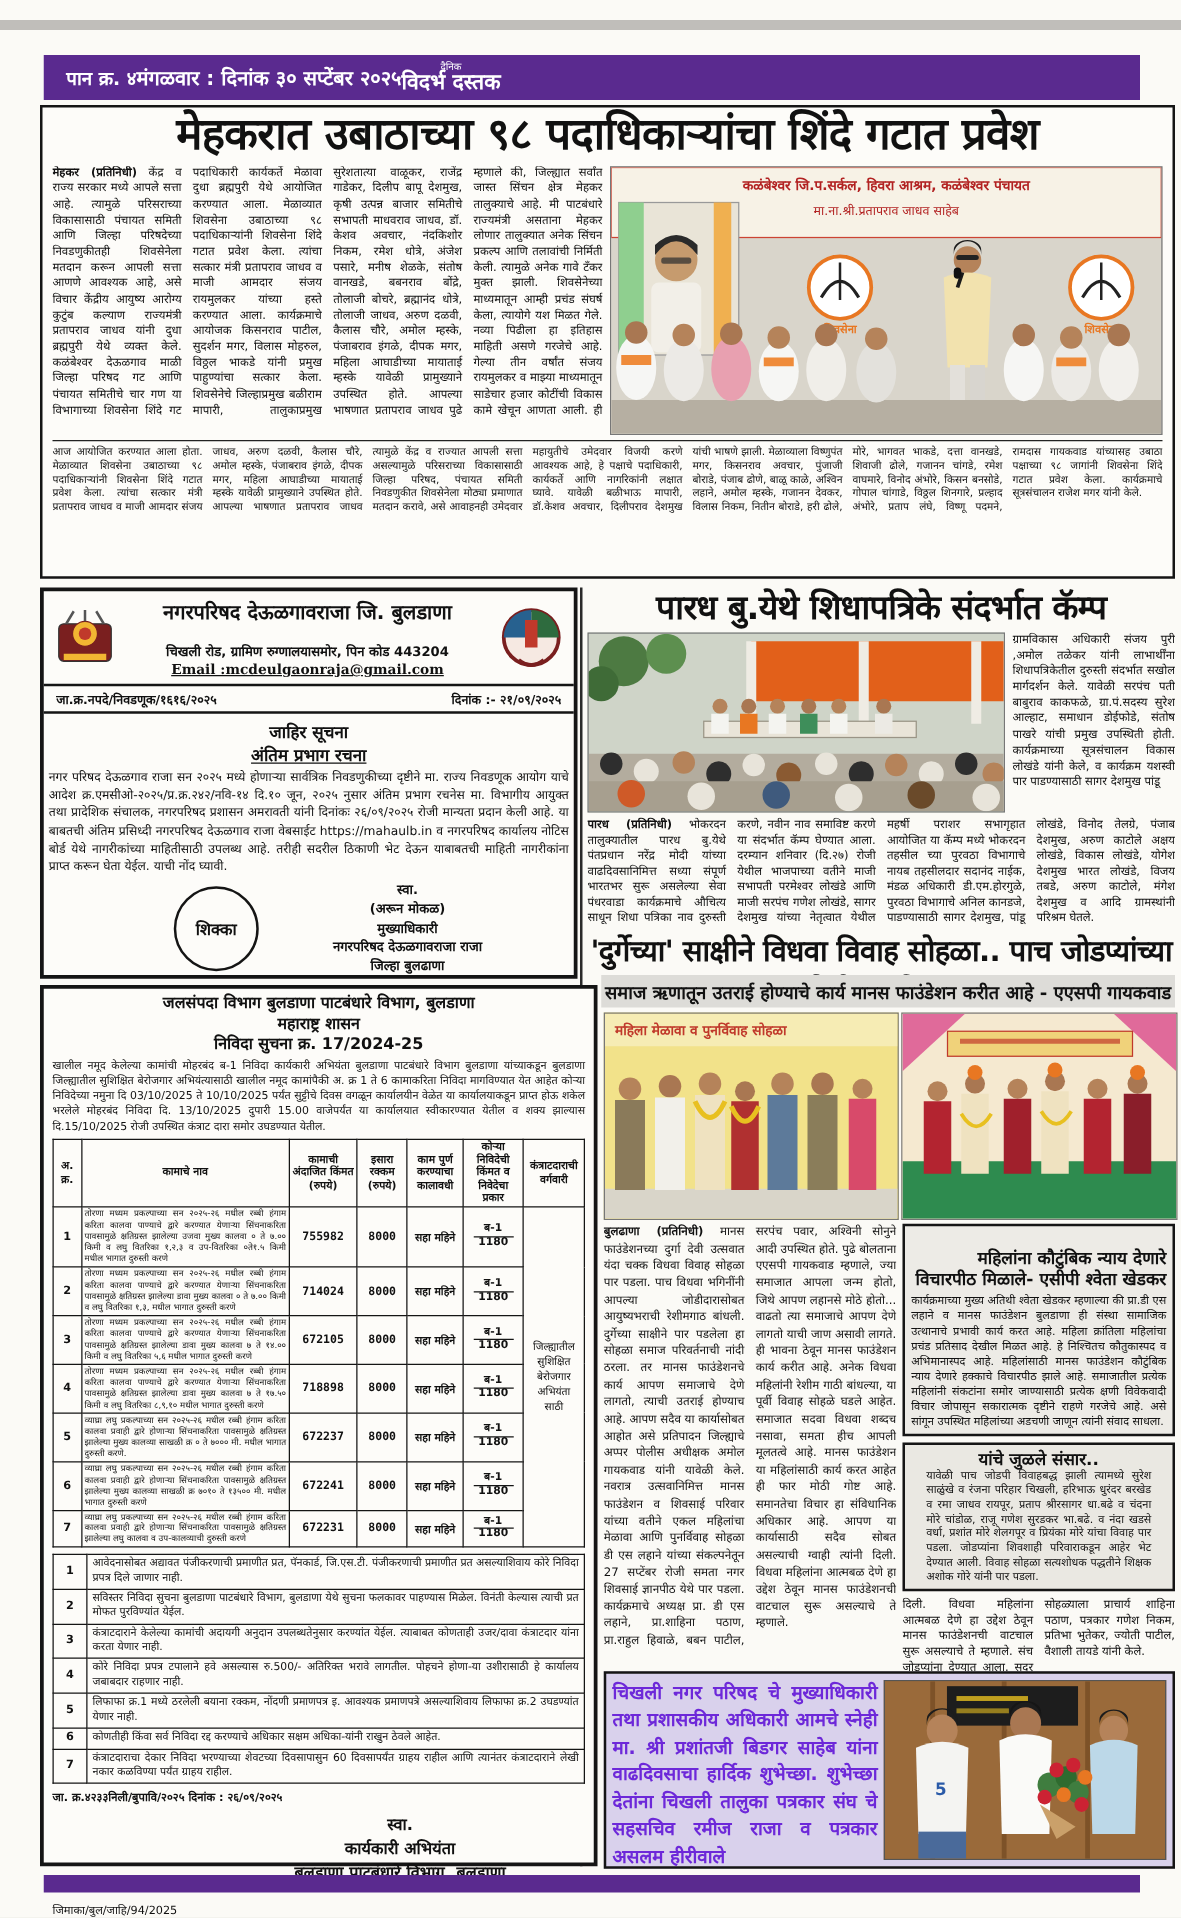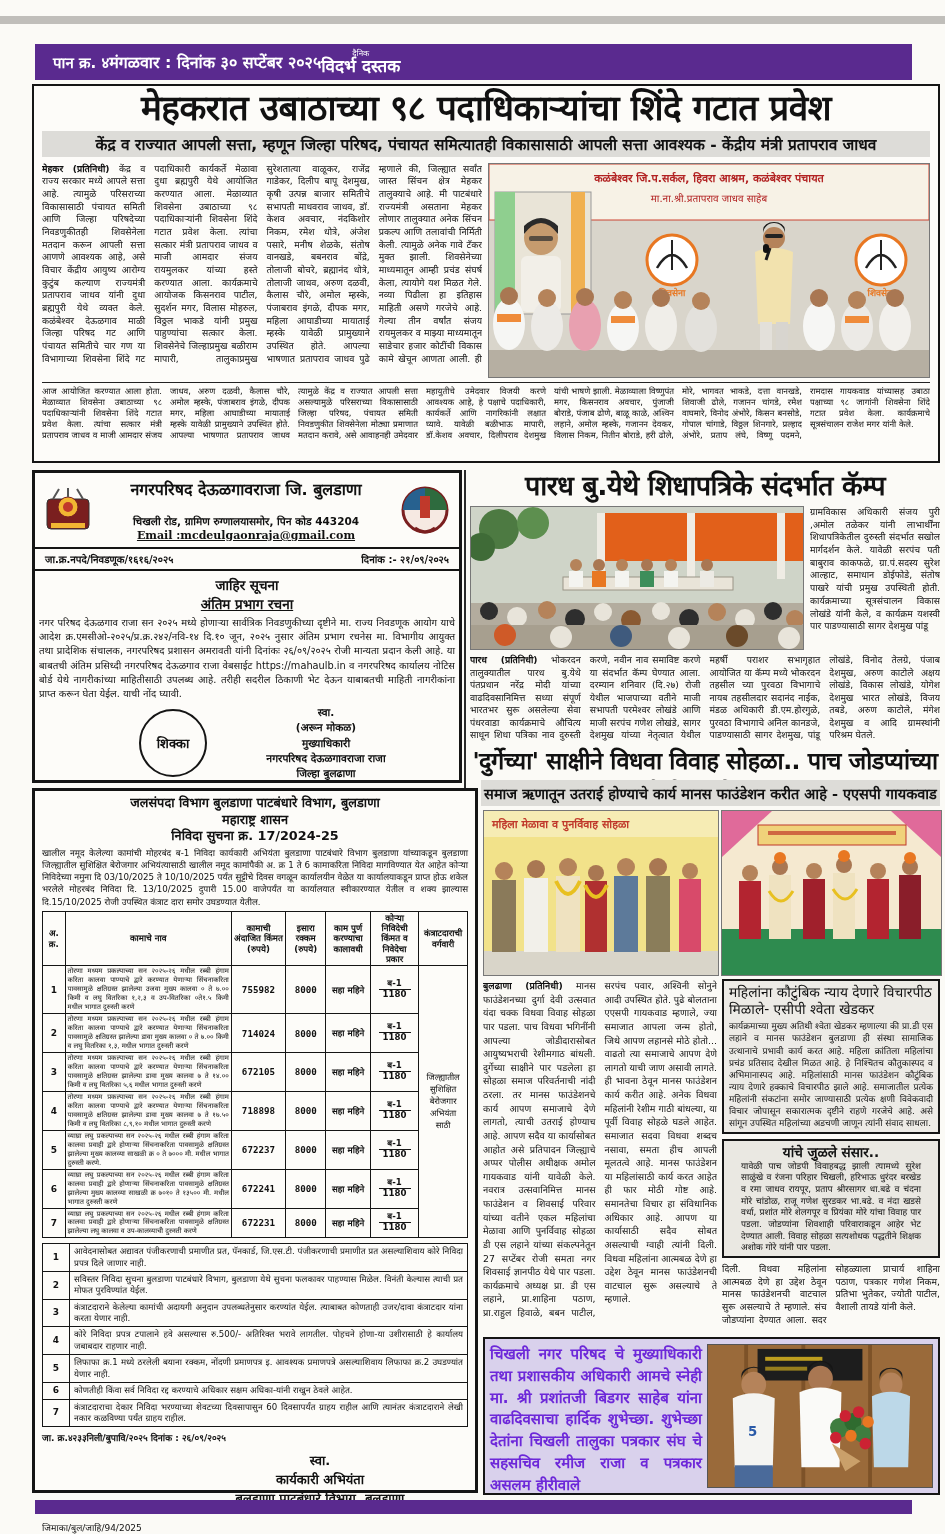--- a/index.html
+++ b/index.html
@@ -52,21 +52,21 @@
   
   .wed-headline{position:absolute;left:470px;top:744px;width:470px;font-size:23.5px;font-weight:bold;text-align:center;letter-spacing:-.5px;}
   .wed-subhead{position:absolute;left:481px;top:780px;width:459px;background:#dddcd8;font-size:14.5px;font-weight:bold;
                text-align:center;padding:3px 2px;box-sizing:border-box;}
   .wed-photo1{position:absolute;left:483px;top:810px;width:234px;height:164px;border:1px solid #777;background:#f2e28a;}
   .wed-photo2{position:absolute;left:721px;top:810px;width:219px;height:164px;border:1px solid #777;background:#f5e9d0;}
   .wed-left{position:absolute;left:483px;top:979px;width:234px;height:352px;column-count:2;column-gap:9px;
             font-size:9.4px;line-height:1.45;text-align:justify;overflow:hidden;}
   .wed-right{position:absolute;left:722px;top:979px;width:218px;}
   .khedkar-box{border:2px solid #151515;background:#edebe6;padding:3px 5px;box-sizing:border-box;}
-  .khedkar-title{font-size:13.8px;font-weight:normal;text-align:left;line-height:1.25;}
+  .khedkar-title{font-size:13.8px;font-weight:bold;text-align:right;line-height:1.25;margin-top:15px;}
   .khedkar-body{font-size:8.9px;text-align:justify;line-height:1.35;margin-top:2px;}
   .sansar-box{border:2px solid #151515;background:#eae8e2;margin-top:5px;padding:2px 17px;box-sizing:border-box;}
   .sansar-title{font-size:13.5px;font-weight:bold;text-align:center;}
   .sansar-body{font-size:8.8px;text-align:justify;line-height:1.33;}
   .wed-right-cols{margin-top:5px;column-count:2;column-gap:9px;font-size:9.2px;line-height:1.38;text-align:justify;height:86px;overflow:hidden;}
   
   .bday-box{position:absolute;left:483px;top:1337px;width:457px;height:158px;border:2.5px solid #151515;background:#d9d1ec;
             display:flex;padding:5px;box-sizing:border-box;}
   .bday-text{width:212px;color:#6d28d9;font-weight:bold;font-size:15px;line-height:1.45;text-align:justify;flex:none;}
   .bday-photo{flex:1;margin-left:5px;border:1px solid #555;background:#9a6a3a;}
@@ -107,21 +107,20 @@
     <span class="mh-page">पान क्र. ४</span>
     <span class="mh-date">मंगळवार : दिनांक ३० सप्टेंबर २०२५</span>
     <span class="mh-brand">
       <span class="small">दैनिक</span>
       <span class="big">विदर्भ दस्तक</span>
     </span>
   </div>
 
   <div class="lead-box">
     <div class="lead-headline">मेहकरात उबाठाच्या ९८ पदाधिकाऱ्यांचा शिंदे गटात प्रवेश</div>
-    <div class="lead-subhead">केंद्र व राज्यात आपली सत्ता, म्हणून जिल्हा परिषद, पंचायत समित्यातही विकासासाठी आपली सत्ता आवश्यक - केंद्रीय मंत्री प्रतापराव जाधव</div>
     <div class="lead-content">
       <div class="lead-text">
         <b class="dl">मेहकर (प्रतिनिधी)</b>
         <span>केंद्र व राज्य सरकार मध्ये आपले सत्ता आहे. त्यामुळे परिसराच्या विकासासाठी पंचायत समिती आणि जिल्हा परिषदेच्या निवडणुकीतही शिवसेनेला मतदान करून आपली सत्ता आणणे आवश्यक आहे, असे विचार केंद्रीय आयुष्य आरोग्य कुटुंब कल्याण राज्यमंत्री प्रतापराव जाधव यांनी दुधा ब्रह्मपुरी येथे व्यक्त केले. कळंबेश्वर देऊळगाव माळी जिल्हा परिषद गट आणि पंचायत समितीचे चार गण या विभागाच्या शिवसेना शिंदे गट पदाधिकारी कार्यकर्ते मेळावा दुधा ब्रह्मपुरी येथे आयोजित करण्यात आला. मेळाव्यात शिवसेना उबाठाच्या ९८ पदाधिकाऱ्यांनी शिवसेना शिंदे गटात प्रवेश केला. त्यांचा सत्कार मंत्री प्रतापराव जाधव व माजी आमदार संजय रायमुलकर यांच्या हस्ते करण्यात आला. कार्यक्रमाचे आयोजक किसनराव पाटील, सुदर्शन मगर, विलास मोहरुल, विठ्ठल भाकडे यांनी प्रमुख पाहुण्यांचा सत्कार केला. शिवसेनेचे जिल्हाप्रमुख बळीराम मापारी, तालुकाप्रमुख सुरेशतात्या वाळूकर, राजेंद्र गाडेकर, दिलीप बापू देशमुख, कृषी उत्पन्न बाजार समितीचे सभापती माधवराव जाधव, डॉ. केशव अवचार, नंदकिशोर निकम, रमेश धोत्रे, अंजेश पसारे, मनीष शेळके, संतोष वानखडे, बबनराव बोंद्रे, तोलाजी बोचरे, ब्रह्मानंद धोत्रे, तोलाजी जाधव, अरुण दळवी, कैलास चौरे, अमोल म्हस्के, पंजाबराव इंगळे, दीपक मगर, महिला आघाडीच्या मायाताई म्हस्के यावेळी प्रामुख्याने उपस्थित होते. आपल्या भाषणात प्रतापराव जाधव पुढे म्हणाले की, जिल्ह्यात सर्वांत जास्त सिंचन क्षेत्र मेहकर तालुक्याचे आहे. मी पाटबंधारे राज्यमंत्री असताना मेहकर लोणार तालुक्यात अनेक सिंचन प्रकल्प आणि तलावांची निर्मिती केली. त्यामुळे अनेक गावे टँकर मुक्त झाली. शिवसेनेच्या माध्यमातून आम्ही प्रचंड संघर्ष केला, त्यायोगे यश मिळत गेले. नव्या पिढीला हा इतिहास माहिती असणे गरजेचे आहे. गेल्या तीन वर्षांत संजय रायमुलकर व माझ्या माध्यमातून साडेचार हजार कोटींची विकास कामे खेचून आणता आली. ही सर्व कामे मोठ्या प्रमाणात मंजूर होती ही लक्षात घेतले पाहिजे. असे असल्यामुळे परिसराच्या विकासासाठी जिल्हा परिषद, पंचायत समिती निवडणुकीत शिवसेनेला मोठ्या प्रमाणात मतदान करावे, असे आवाहनही त्यांनी केले. विद्यमान आमदाराने निवडून आल्यापासून एकतरी विकास काम मेहकर मतदार संघात मंजूर करून आणले काय, असा प्रश्नही प्रतापराव जाधव यांनी केला. जनतेचे भरीव सहकार्य मिळाल्यामुळे मोठ्या प्रमाणात विकासाची कामे खेचून आणता आली, असे सांगून माजी आमदार संजय रायमुलकर म्हणाले की, पक्षाचे मुख्य नेते उपमुख्यमंत्री एकनाथ शिंदे यांच्या सक्षम नेतृत्वाखाली येत्या काळात एकनाथ शिंदे यांच्या सक्षम नेतृत्वामुळे येला सक्षम आत्मविश्वास जिल्हा परिषद, पंचायत समिती, निवडणुकीत शिवसेनेचे मोठ्या प्रमाणाचे स्वयंस सांगितले.</span>
       </div>
       <svg class="lead-photo" viewBox="0 0 440 213" preserveAspectRatio="none">
         <rect x="0" y="0" width="440" height="213" fill="#d9d5cb"></rect>
         <rect x="0" y="0" width="440" height="56" fill="#f7f2e6" stroke="#cc4433" stroke-width="1"></rect>
         <text x="220" y="18" font-size="11" fill="#b22222" text-anchor="middle" font-weight="bold">कळंबेश्वर जि.प.सर्कल, हिवरा आश्रम, कळंबेश्वर पंचायत</text>
         <text x="220" y="38" font-size="10" fill="#b22222" text-anchor="middle">मा.ना.श्री.प्रतापराव जाधव साहेब</text>

